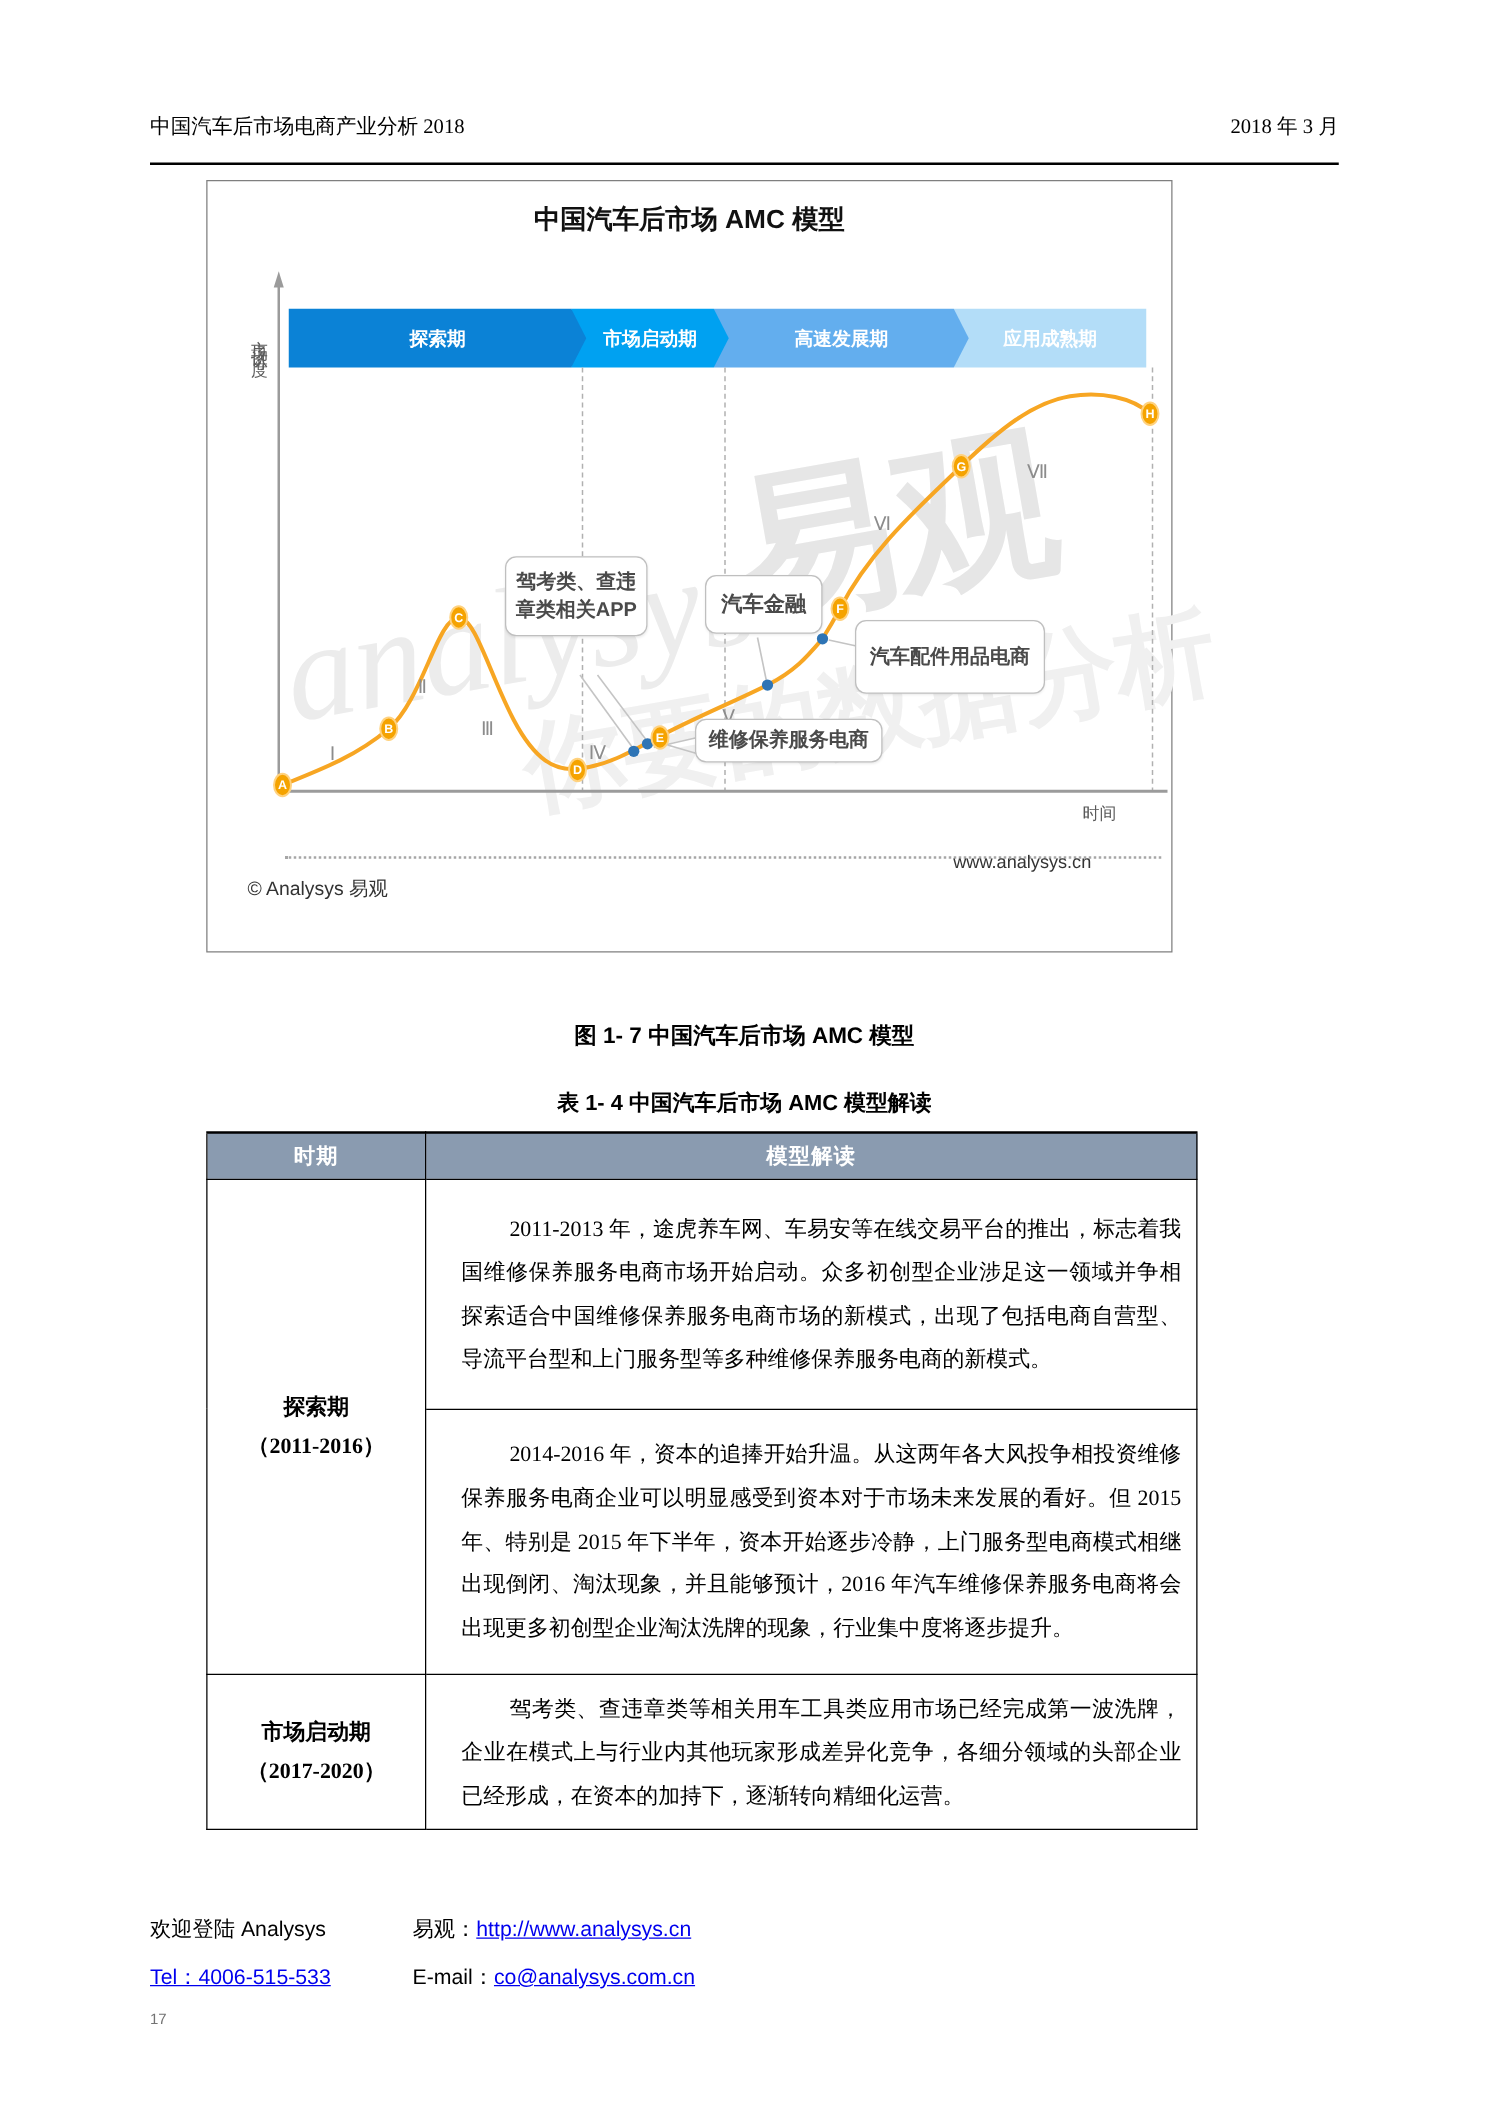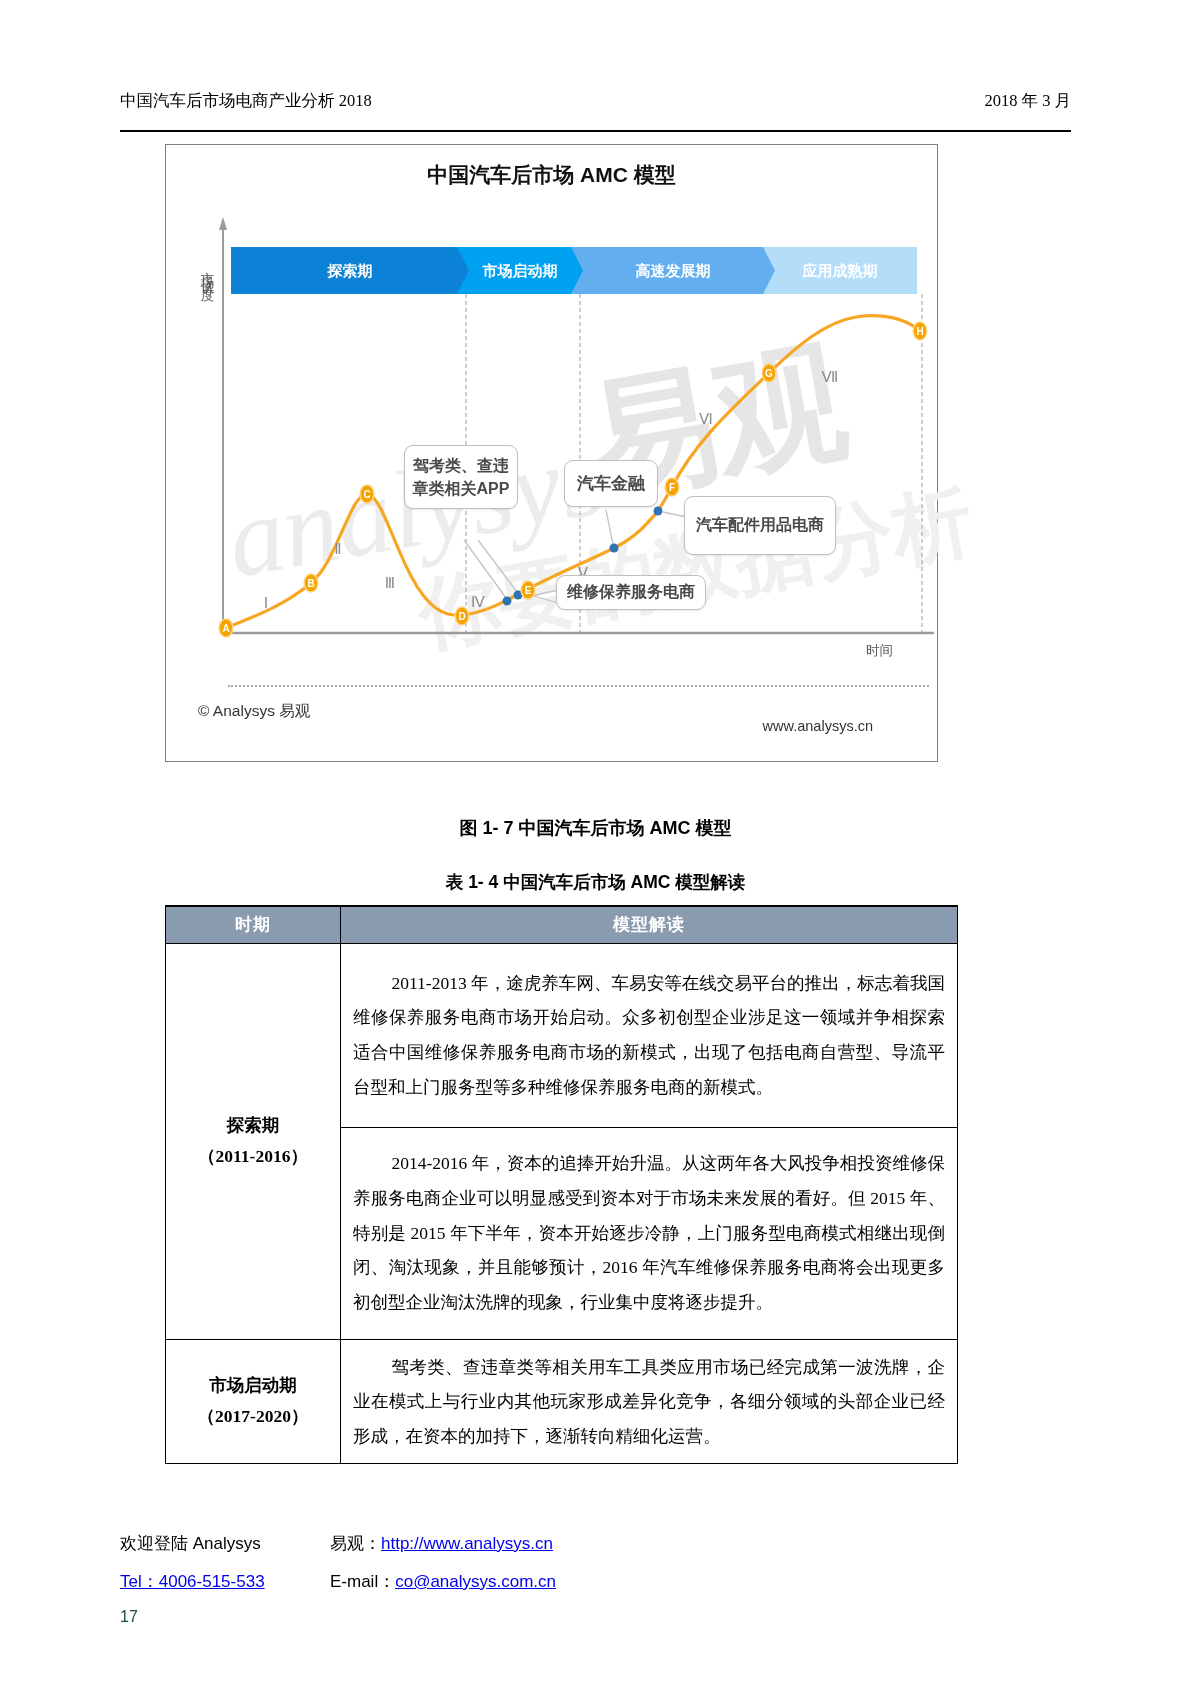--- a/index.html
+++ b/index.html
@@ -25,45 +25,45 @@
 
   
   .callout { position:absolute; z-index:4; background:#fff; border:1.5px solid #bfbfbf; border-radius:9px; font-family:"Liberation Sans",sans-serif; font-weight:bold; color:#4a4a4a; text-align:center; box-shadow:0 1px 2px rgba(0,0,0,0.08); }
   .callout-1 { left:238px; top:300px; width:114px; padding:8px 4px; font-size:16px; line-height:1.45; }
   .callout-2 { left:398px; top:315px; padding:11px 12px; font-size:17px; }
   .callout-3 { left:518px; top:351px; padding:18px 11px; font-size:16px; }
   .callout-4 { left:390px; top:430px; padding:6px 10px; font-size:16px; }
 
   .fig-dotted { position:absolute; left:62px; right:8px; top:540px; border-top:2px dotted #a6a6a6; }
   .fig-copyright { position:absolute; left:32px; top:556px; font-family:"Liberation Sans",sans-serif; font-size:15.5px; color:#333; }
-  .fig-url { position:absolute; right:64px; top:573px; font-family:"Liberation Sans",sans-serif; font-size:14.5px; color:#333; }
+  .fig-url { position:absolute; right:64px; top:537px; font-family:"Liberation Sans",sans-serif; font-size:14.5px; color:#333; }
 
   
   .fig-caption { position:absolute; left:120px; right:120px; top:812px; text-align:center; font-family:"Liberation Sans",sans-serif; font-weight:bold; font-size:18px; color:#000; }
   .tbl-title { position:absolute; left:120px; right:120px; top:866px; text-align:center; font-family:"Liberation Sans",sans-serif; font-weight:bold; font-size:17.5px; color:#000; }
 
   
   .amc-table { position:absolute; left:165px; top:901px; width:793px; border-collapse:collapse; border:1px solid #000; border-top:2px solid #000; }
   .amc-table th, .amc-table td { border:1px solid #000; }
   .amc-table th { background:#8a9bb0; color:#fff; font-family:"Liberation Sans",sans-serif; font-weight:bold; font-size:17px; height:37px; letter-spacing:1px; }
   .col-period { width:175px; }
   td.period-cell { text-align:center; vertical-align:middle; font-weight:bold; font-size:17.5px; line-height:1.8; }
-  td.body-cell { padding:10px 12px 10px 12px; font-size:17.5px; line-height:1.98; text-align:justify; }
+  td.body-cell { padding:10px 12px 10px 28px; font-size:17.5px; line-height:1.98; text-align:justify; }
   td.body-cell p { text-indent:2.2em; }
   .row-p1 td.body-cell { height:184px; }
   .row-p2 td.body-cell { height:212px; }
   .row-p3 td.body-cell { height:118px; }
 
   
   .pg-footer { position:absolute; left:120px; right:120px; font-family:"Liberation Sans",sans-serif; font-size:17px; color:#000; }
   .foot-line1 { top:1528px; }
   .foot-line2 { top:1566px; }
   .foot-col2 { position:absolute; left:210px; }
   .pg-footer a { color:#0000ee; text-decoration:underline; }
-  .page-num { position:absolute; left:120px; top:1604px; font-family:"Liberation Sans",sans-serif; font-size:16px; color:#14532d; }
+  .page-num { position:absolute; left:120px; top:1604px; font-family:"Liberation Sans",sans-serif; font-size:12px; color:#737373; }
 </style>
 </head>
 <body>
 
 <div class="page">
 
   <div class="pg-header">
     <span>中国汽车后市场电商产业分析 2018</span>
     <span>2018 年 3 月</span>
   </div>

